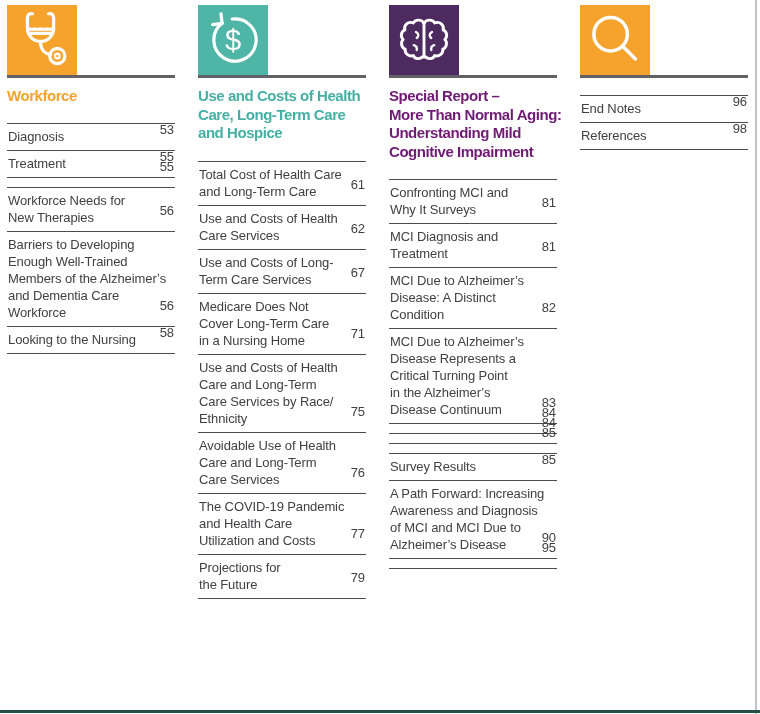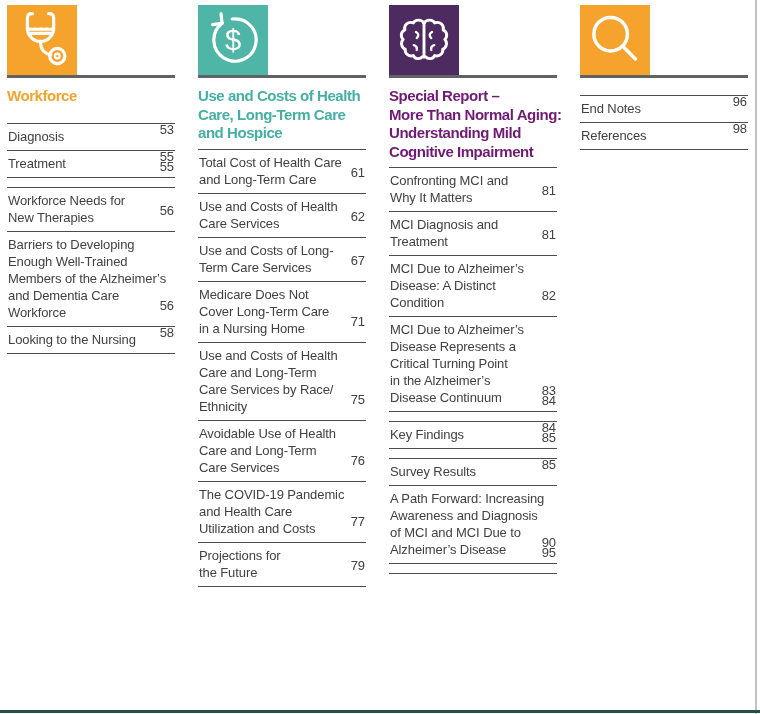--- a/index.html
+++ b/index.html
@@ -17,21 +17,21 @@
   .bg-purple{background:#4D2A5F;}
   .section-header{
     font-size:15px;font-weight:700;line-height:18.5px;letter-spacing:-0.45px;
     margin-top:9px;white-space:pre;
   }
   .h-orange{color:#F5A32C;}
   .h-teal{color:#45AFA4;}
   .h-purple{color:#701a75;}
   .toc-list{border-bottom:1.5px solid #4B4C4E;}
   .gap-lg{margin-top:17px;}
-  .gap-sm{margin-top:6px;}
+  .gap-sm{margin-top:18px;}
   .toc-item{
     border-top:1.5px solid #4B4C4E;position:relative;
     padding:4px 0 5px 1px;font-size:13px;line-height:17px;letter-spacing:-0.1px;
   }
   .toc-label{white-space:pre;display:block;}
   .toc-page{position:absolute;right:1px;bottom:12px;}
   .right-border{position:absolute;top:0;right:3px;width:2px;height:714px;background:#C2C2C2;}
   .bottom-bar{position:absolute;left:0;right:0;bottom:1px;height:3px;background:#234F45;}
 </style>
 </head>
@@ -164,21 +164,21 @@
         </svg>
       </span>
     </div>
     <div class="section-header h-purple">Special Report –
 More Than Normal Aging:
 Understanding Mild
 Cognitive Impairment</div>
     <div class="toc-list gap-sm">
         <div class="toc-item">
           <span class="toc-label">Confronting MCI and
-Why It Matters</span>
+Why It Surveys</span>
           <span class="toc-page">81</span>
         </div>
         <div class="toc-item">
           <span class="toc-label">MCI Diagnosis and
 Treatment</span>
           <span class="toc-page">81</span>
         </div>
         <div class="toc-item">
           <span class="toc-label">MCI Due to Alzheimer’s
 Disease: A Distinct
@@ -190,21 +190,20 @@
 Disease Represents a
 Critical Turning Point
 in the Alzheimer’s
 Disease Continuum</span>
           <span class="toc-page">83</span>
         </div>
         <div class="toc-item">
           <span class="toc-page">84</span>
         </div>
         <div class="toc-item">
-          <span class="toc-label">Key Findings</span>
           <span class="toc-page">84</span>
         </div>
         <div class="toc-item">
           <span class="toc-page">85</span>
         </div>
         <div class="toc-item">
           <span class="toc-label">Survey Results</span>
           <span class="toc-page">85</span>
         </div>
         <div class="toc-item">

